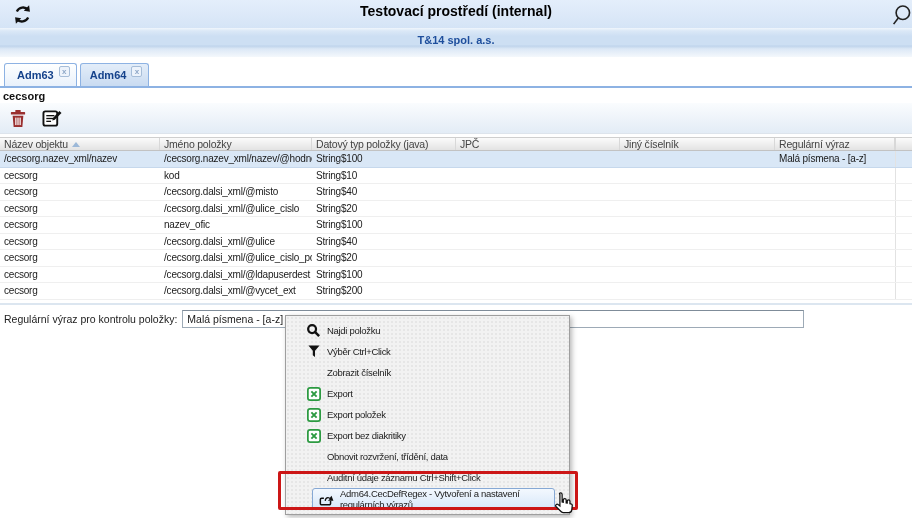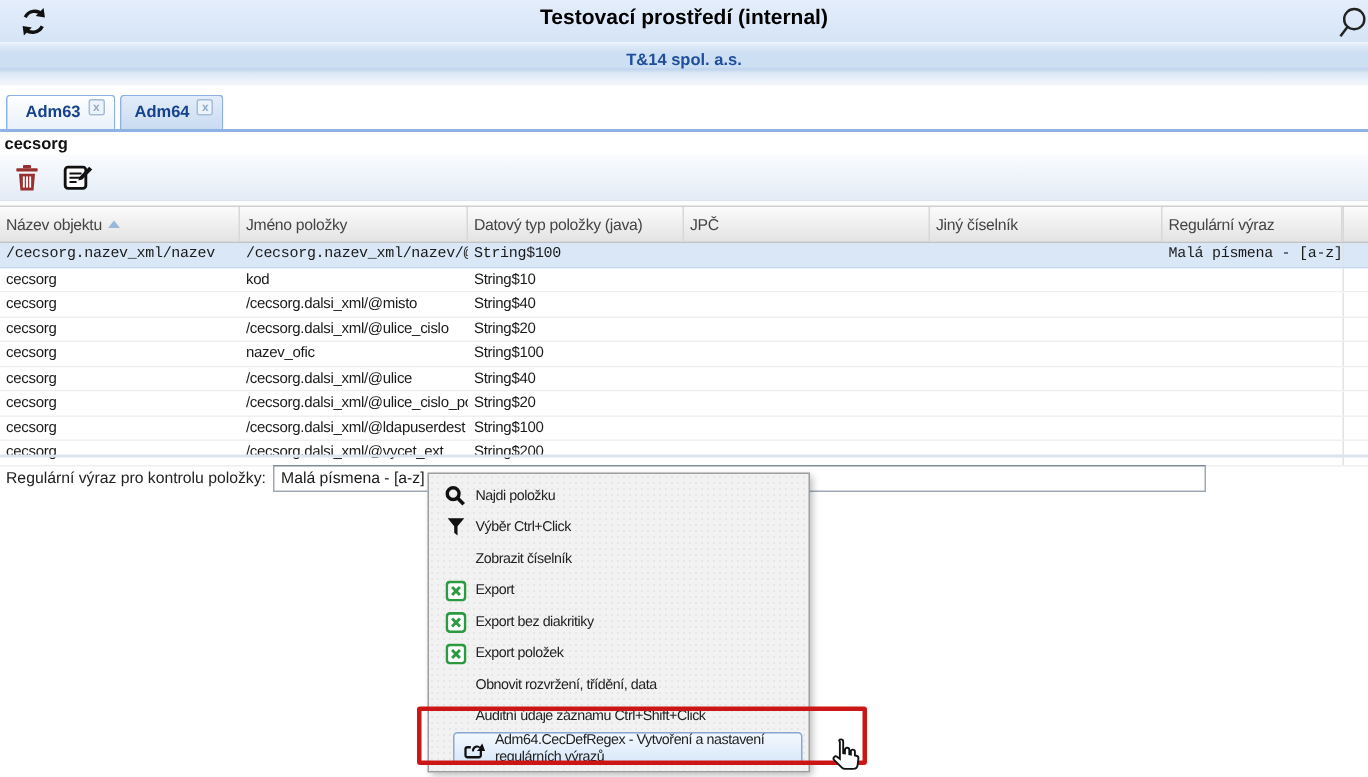--- a/index.html
+++ b/index.html
@@ -61,64 +61,64 @@
   .toolbar {
     position: absolute; top: 103px; left: 0; right: 0; height: 31px;
     background: linear-gradient(#fafcfe, #e3ecf6);
     border-bottom: 1px solid #dde4ec;
     display: flex; align-items: center; gap: 14px; padding-left: 8px;
   }
   .tool-btn { width: 20px; height: 20px; cursor: pointer; display: flex; align-items: center; justify-content: center; }
   
   .grid { position: absolute; top: 137px; left: 0; right: 0; font-size: 10px; letter-spacing: -0.2px; }
   .grid-header {
-    display: flex; height: 25px;
+    display: flex; height: 14px;
     background: linear-gradient(#fbfbfb, #e3e3e3);
     border-top: 1px solid #cfcfcf; border-bottom: 1px solid #c2c2c2;
     color: #444;
   }
   .hcell {
     padding: 0 4px; display: flex; align-items: center; gap: 4px;
     border-right: 1px solid #d8d8d8; white-space: nowrap; overflow: hidden;
     cursor: pointer; font-size: 10.5px;
   }
   .sort-asc {
     width: 0; height: 0;
     border-left: 4px solid transparent; border-right: 4px solid transparent;
     border-bottom: 5px solid #9cb8d8;
   }
   .row { display: flex; height: 16.5px; align-items: center; border-bottom: 1px solid #efefef; background: #fff; cursor: pointer; }
-  .row.selected { background: #d9e7f6; border-bottom: 1px solid #c6d8ec; font-family: Liberation Mono, monospace; }
+  .row.selected { background: #d9e7f6; border-bottom: 1px solid #c6d8ec; }
   .cell { padding: 0 4px; white-space: nowrap; overflow: hidden; color: #1a1a1a; height: 100%; display: flex; align-items: center; }
   .c0 { width: 160px; } .c1 { width: 152px; } .c2 { width: 144px; }
   .c3 { width: 164px; } .c4 { width: 155px; } .c5 { width: 120px; }
   .cspacer { flex: 1; border-left: 1px solid #e2e2e2; height: 100%; }
   .grid-header .cspacer { border-left: 1px solid #d8d8d8; border-right: none; }
   
   .formrow {
     position: absolute; top: 303px; left: 0; right: 0; height: 26px;
     border-top: 2px solid #dce6f0;
     padding: 4px 0 0 4px; font-size: 10.5px; color: #222;
     display: flex; align-items: center; gap: 5px;
   }
   .formrow input {
     width: 622px; height: 18px;
     border: 1px solid #9daab6; border-top-color: #7f8c99;
     font-family: "Liberation Sans", sans-serif; font-size: 10.5px; padding: 1px 4px;
     color: #1a1a1a; background: #fff;
   }
   
   .menu {
-    position: absolute; left: 285px; top: 315px; width: 255px; z-index: 5;
+    position: absolute; left: 285px; top: 315px; width: 285px; z-index: 5;
     background: #f2f2f2;
     background-image: radial-gradient(#e6e6e6 1px, transparent 1px);
     background-size: 4px 4px;
     border: 1px solid #9e9e9e;
     box-shadow: 2px 2px 5px rgba(0,0,0,.28);
-    padding: 4px 4px;
+    padding: 4px 14px;
   }
   .menu-item {
     height: 21px; display: flex; align-items: center;
     font-size: 9.5px; letter-spacing: -0.3px; color: #222; cursor: pointer;
   }
   .mi-icon { width: 27px; min-width: 27px; display: flex; align-items: center; justify-content: center; }
   .menu-item.hover {
     height: 22px;
     background: linear-gradient(#f3f8fe, #d7e7f9);
     border: 1px solid #86a8d4; border-radius: 3px; margin-left: 12px;
@@ -335,30 +335,30 @@
       </span>
       <span>Export</span>
     </div>
     <div class="menu-item">
       <span class="mi-icon">
         <svg viewBox="0 0 16 16" width="14" height="14">
           <rect x="1" y="1" width="14" height="14" rx="2.5" fill="#fff" stroke="#2c9a41" stroke-width="2"></rect>
           <path d="M5 5 L11 11 M11 5 L5 11" stroke="#2c9a41" stroke-width="2.2"></path>
         </svg>
       </span>
-      <span>Export bez diakritiky</span>
+      <span>Export položek</span>
     </div>
     <div class="menu-item">
       <span class="mi-icon">
         <svg viewBox="0 0 16 16" width="14" height="14">
           <rect x="1" y="1" width="14" height="14" rx="2.5" fill="#fff" stroke="#2c9a41" stroke-width="2"></rect>
           <path d="M5 5 L11 11 M11 5 L5 11" stroke="#2c9a41" stroke-width="2.2"></path>
         </svg>
       </span>
-      <span>Export položek</span>
+      <span>Export bez diakritiky</span>
     </div>
     <div class="menu-item">
       <span class="mi-icon"></span>
       <span>Obnovit rozvržení, třídění, data</span>
     </div>
     <div class="menu-item">
       <span class="mi-icon"></span>
       <span>Auditní údaje záznamu Ctrl+Shift+Click</span>
     </div>
     <div class="menu-item hover">

